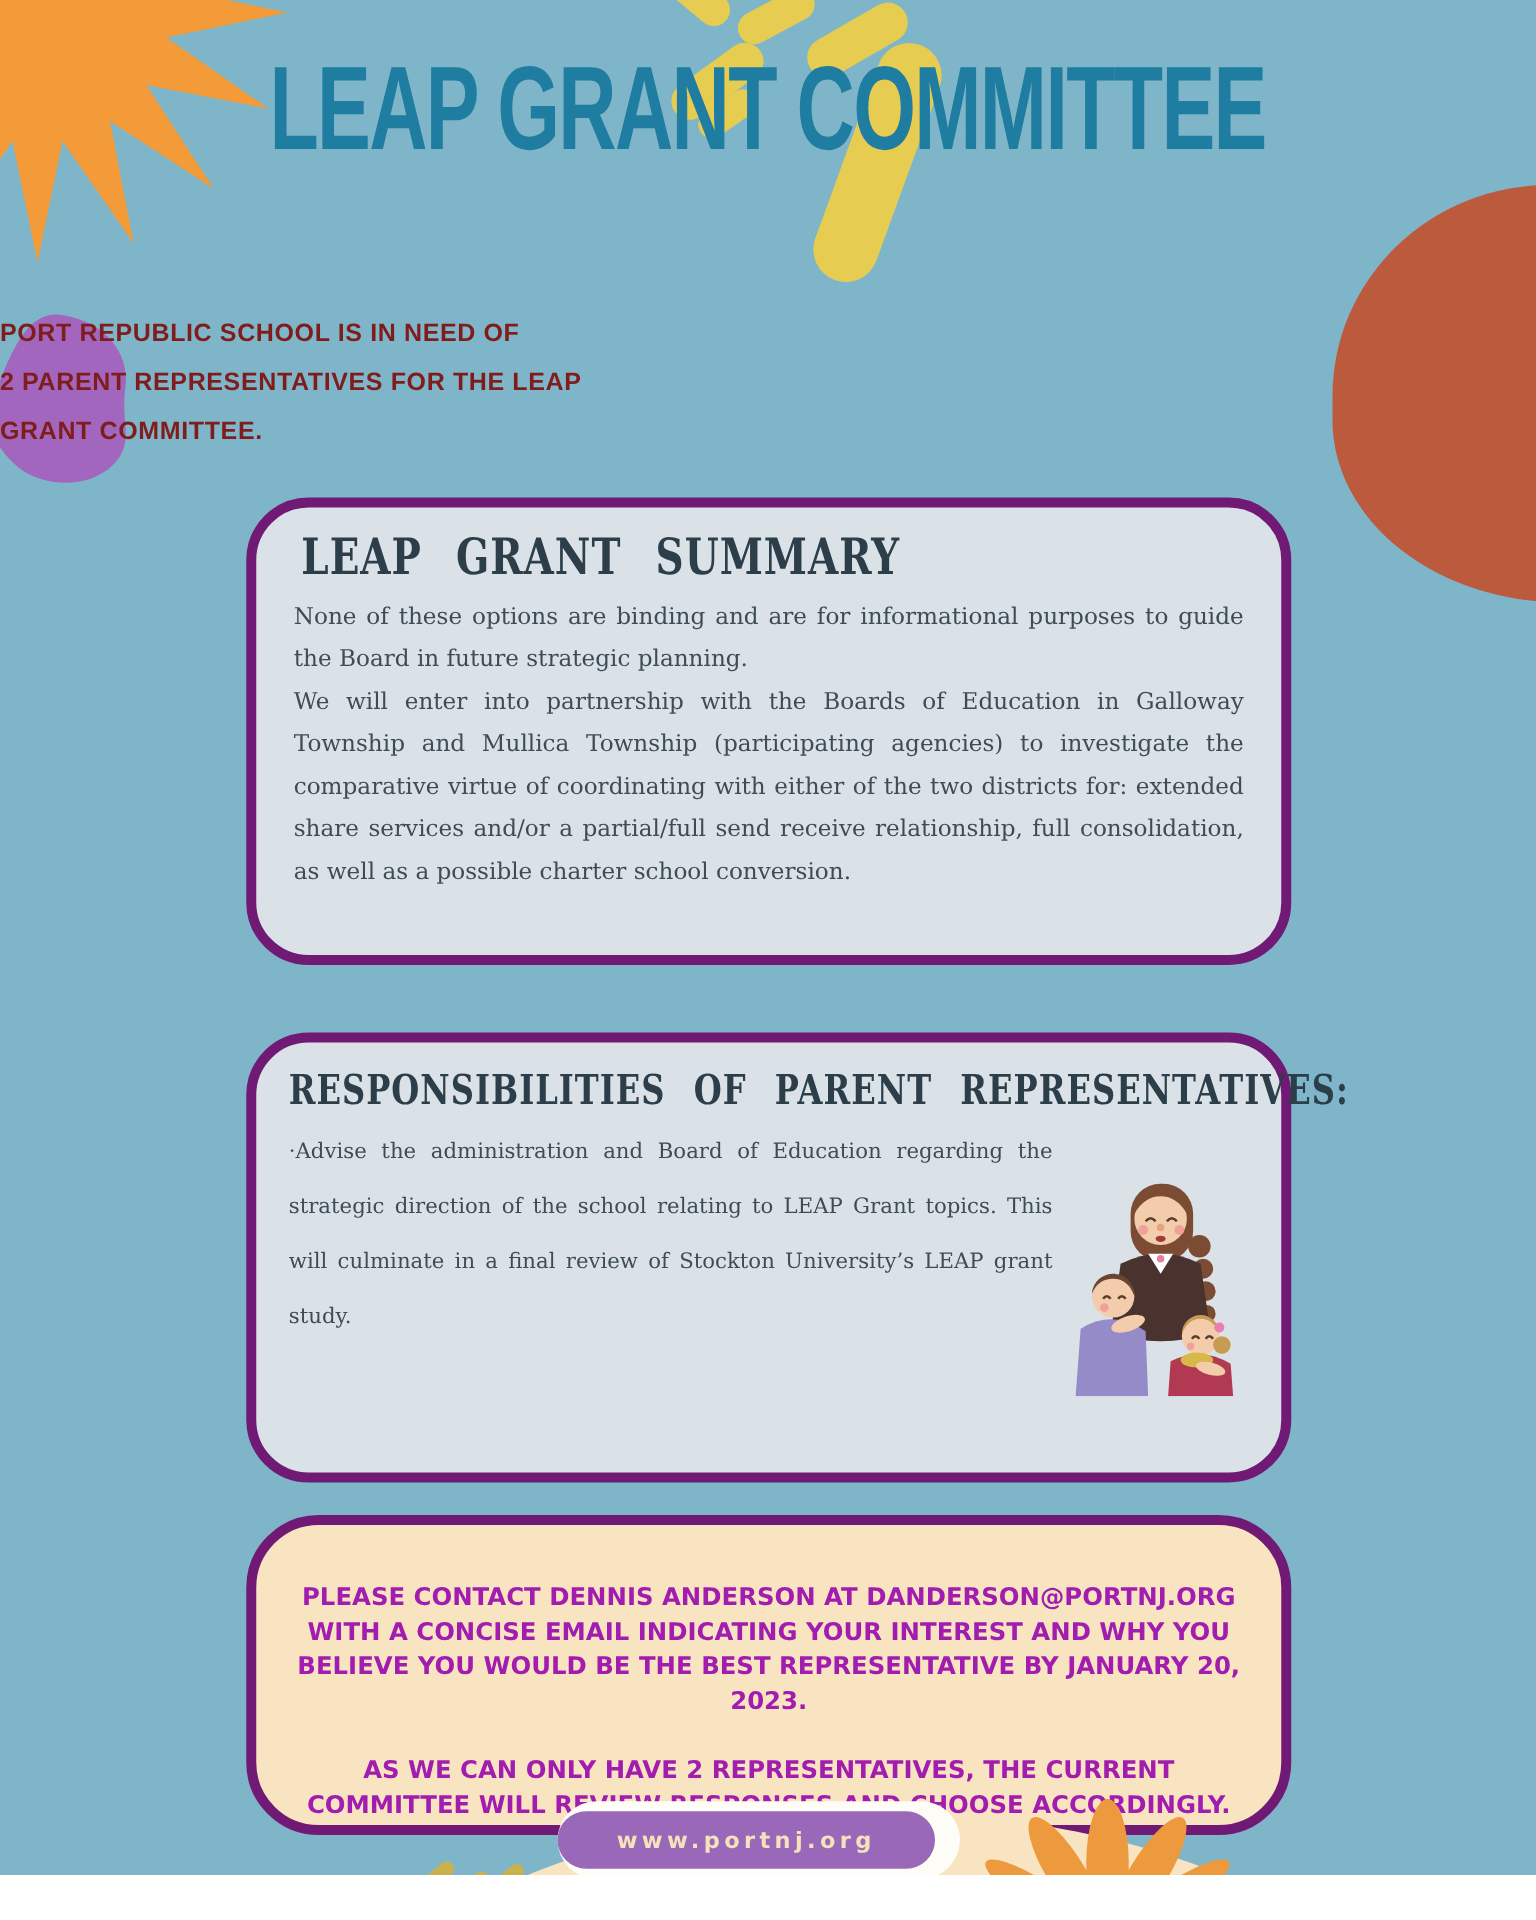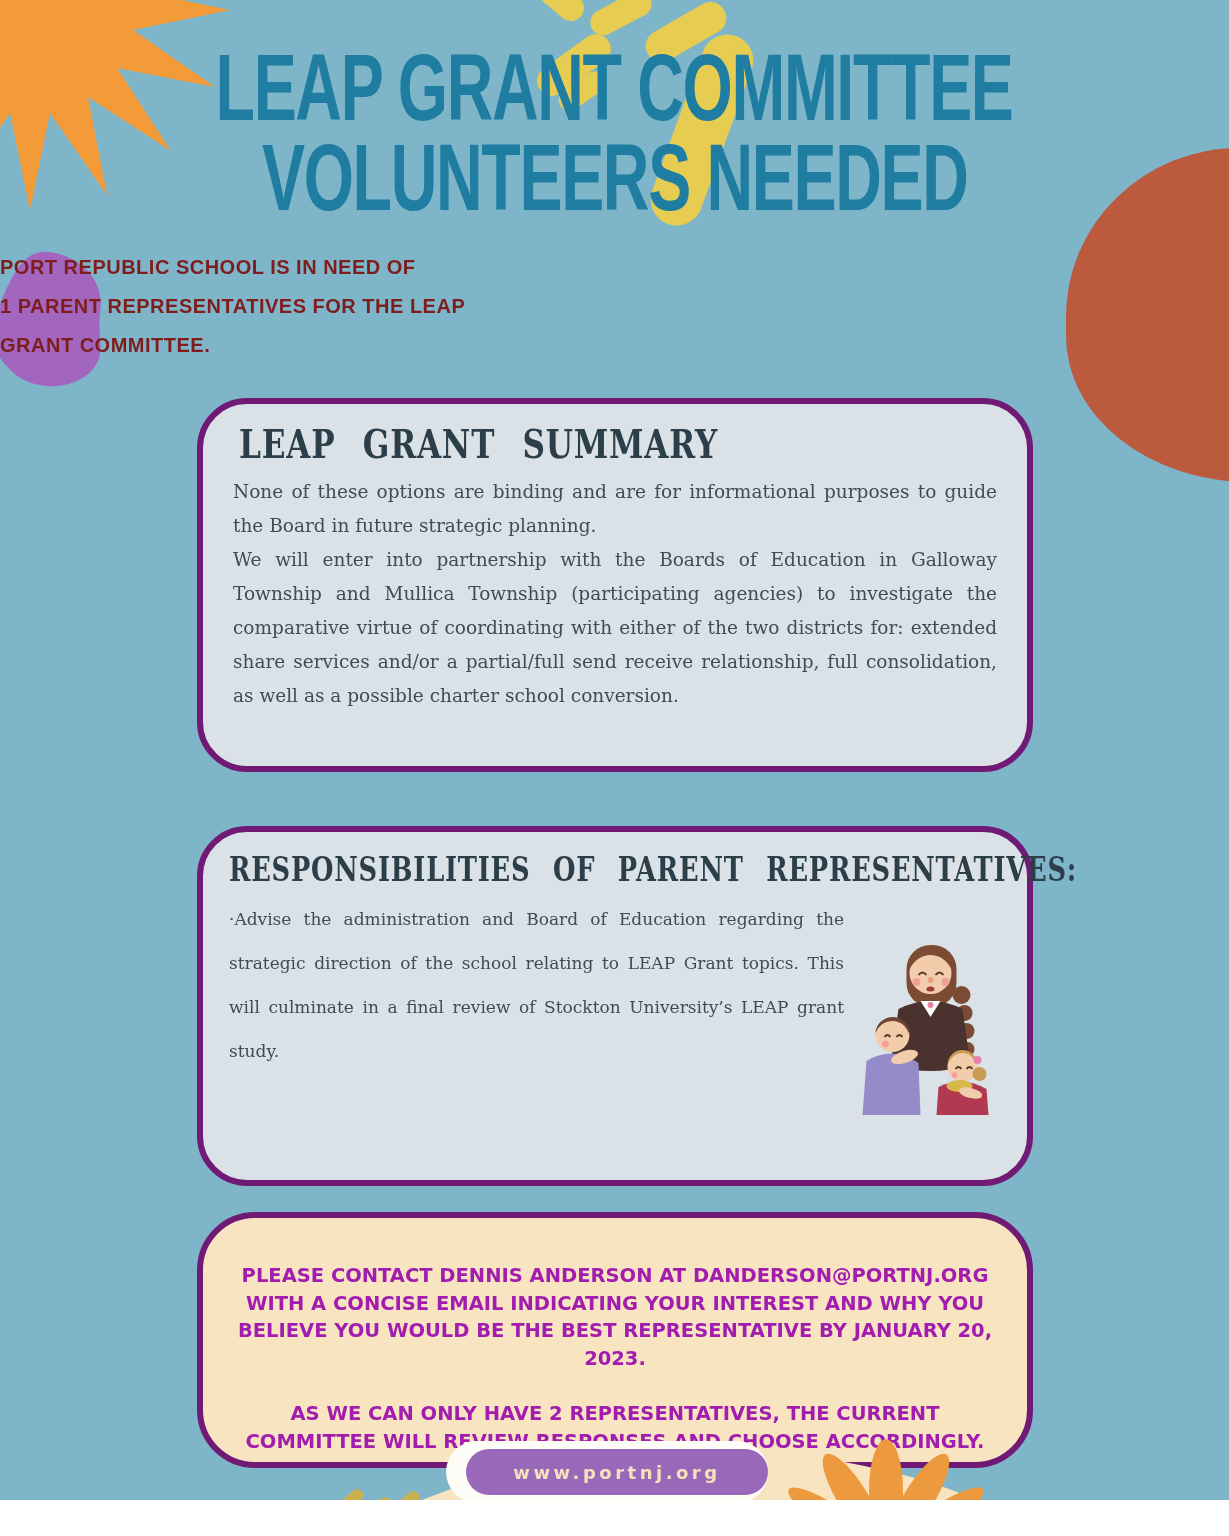--- a/index.html
+++ b/index.html
@@ -28,21 +28,21 @@
   }
   .flower { position:absolute; left:770px; top:1434px; width:232px; height:120px; z-index:5; }
   
   .title { position:absolute; top:42px; left:0; right:0; text-align:center; color:#1e7da0; font-weight:bold; z-index:2; }
   .title-line { font-size:95px; line-height:90px; }
   .title-line > span { display:inline-block; transform:scaleX(0.68); white-space:nowrap; letter-spacing:-2px; }
   .subtitle { position:absolute; top:248px; left:0; right:0; color:#7f1d1d; font-weight:bold; font-size:20px; line-height:39px; letter-spacing:0.5px; z-index:2; }
   
   .panel {
     position:absolute; left:197px; width:836px; box-sizing:border-box;
-    border:6px solid #701a75; border-radius:50px; background:#dbe2e7; z-index:2;
+    border:8px solid #701a75; border-radius:50px; background:#dbe2e7; z-index:2;
   }
   .panel-summary { top:398px; height:374px; }
   .panel-resp { top:826px; height:360px; }
   .panel-contact { top:1212px; height:256px; background:#f9e4c1; border-radius:58px; }
   .panel-heading {
     font-family:"DejaVu Serif", serif; font-weight:bold; color:#2c3e4a;
     transform:scaleX(0.78); transform-origin:left center; white-space:nowrap;
     word-spacing:0.5em; letter-spacing:1px;
   }
   .heading-summary { font-size:40px; margin:16px 0 6px 36px; }
@@ -57,21 +57,21 @@
   .contact-body p {
     font-family:"DejaVu Sans", sans-serif; font-weight:bold; font-size:19.5px;
     line-height:27.5px; color:#a21caf; text-align:center; margin:0 30px;
   }
   .contact-p1 { padding-top:44px; }
   .contact-p2 { margin-top:28px !important; }
   
   .pill-outer {
     position:absolute; left:446px; top:1441px; width:322px; height:62px;
     background:#fdfcf6; border-radius:999px; z-index:6;
-    display:flex; align-items:center; justify-content:flex-end;
+    display:flex; align-items:center; justify-content:flex-start;
   }
   .pill-inner {
     width:302px; height:46px; background:#9a68b8; border-radius:999px;
     display:flex; align-items:center; justify-content:center;
     color:#f5e2bd; font-family:"DejaVu Sans", sans-serif; font-weight:bold;
     font-size:18px; letter-spacing:3.5px;
   }
 </style>
 </head>
 <body>
@@ -90,26 +90,25 @@
   <div class="ycap" style="left:556px; top:80px; width:52px; height:22px; transform:rotate(-35deg);"></div>
 
   <svg class="deco purpleblob" viewBox="0 0 110 135">
     <path fill="#a266bf" d="M55,2 C84,6 108,28 104,58 C100,86 112,100 94,118 C74,137 40,134 22,120 C5,106 -8,85 4,60 C14,38 26,-3 55,2 Z"></path>
   </svg>
 
   <div class="rustblob"></div>
 
   <div class="title">
     <div class="title-line"><span>LEAP GRANT COMMITTEE</span></div>
-    <div class="title-line"><span>VOLUNTEERS NEEDED</span></div>
   </div>
 
   <div class="subtitle">
     <div>PORT REPUBLIC SCHOOL IS IN NEED OF</div>
-    <div>1 PARENT REPRESENTATIVES FOR THE LEAP</div>
+    <div>2 PARENT REPRESENTATIVES FOR THE LEAP</div>
     <div>GRANT COMMITTEE.</div>
   </div>
 
   <div class="panel panel-summary">
     <div class="panel-heading heading-summary">LEAP GRANT SUMMARY</div>
     <div class="body-serif summary-body">
       <p>None of these options are binding and are for informational purposes to guide the Board in future strategic planning.</p>
       <p>We will enter into partnership with the Boards of Education in Galloway Township and Mullica Township (participating agencies) to investigate the comparative virtue of coordinating with either of the two districts for: extended share services and/or a partial/full send receive relationship, full consolidation, as well as a possible charter school conversion.</p>
     </div>
   </div>

